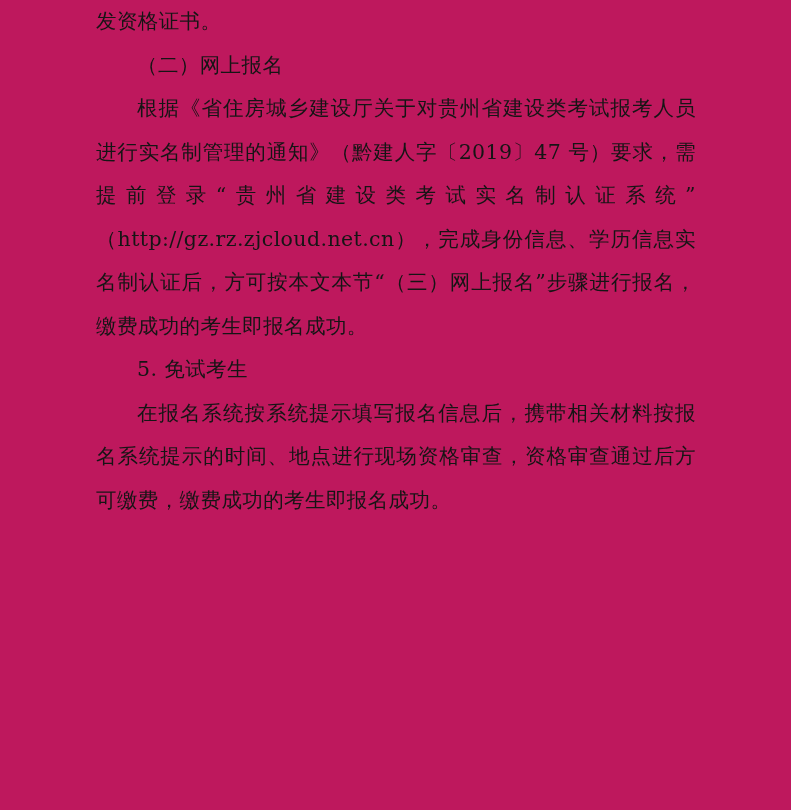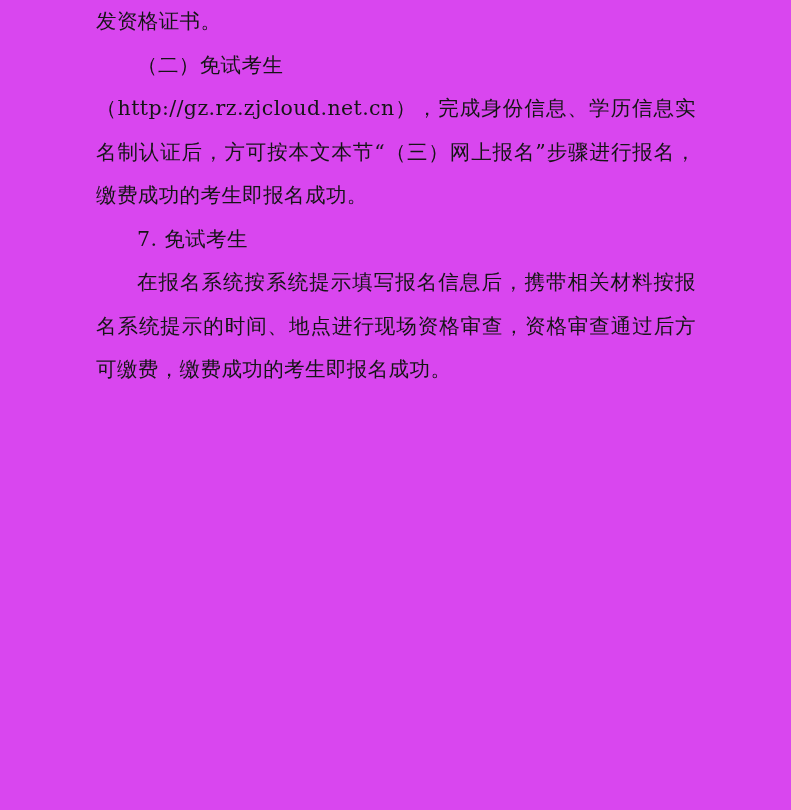--- a/index.html
+++ b/index.html
@@ -11,21 +11,21 @@
     height: 810px;
     background: #ffffff;
     font-family: "DejaVu Serif", "Liberation Serif", serif;
     color: #111111;
     overflow: hidden;
   }
   .page {
     position: relative;
     width: 791px;
     height: 810px;
-    background: #d946ef;
+    background: #be185d;
     padding: 0;
     box-sizing: border-box;
   }
   .doc-body {
     position: absolute;
     left: 96px;
     top: 0px;
     width: 600px;
   }
   p {
@@ -53,27 +53,28 @@
   }
 </style>
 </head>
 <body>
 
 <div class="page">
   <div class="doc-body">
 
     <p class="noindent">发资格证书。</p>
 
-    <p class="indent2">（二）免试考生</p>
+    <p class="indent2">（二）网上报名</p>
 
 
+    <p class="indent2 spread">根据《省住房城乡建设厅关于对贵州省建设类考试报考人员进行实名制管理的通知》（黔建人字〔2019〕47 号）要求，需提前登录“贵州省建设类考试实名制认证系统”</p>
 
     <p class="noindent">（http://gz.rz.zjcloud.net.cn），完成身份信息、学历信息实名制认证后，方可按本文本节“（三）网上报名”步骤进行报名，缴费成功的考生即报名成功。</p>
 
 
 
 
-    <p class="indent2">7. 免试考生</p>
+    <p class="indent2">5. 免试考生</p>
 
     <p class="indent2">在报名系统按系统提示填写报名信息后，携带相关材料按报名系统提示的时间、地点进行现场资格审查，资格审查通过后方可缴费，缴费成功的考生即报名成功。</p>
 
   </div>
 </div>
 
 </body></html>

